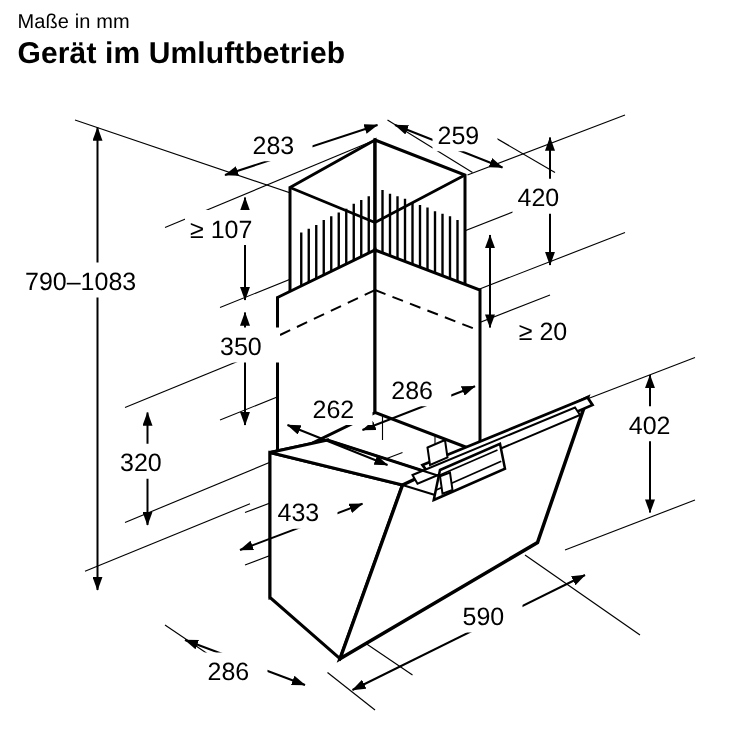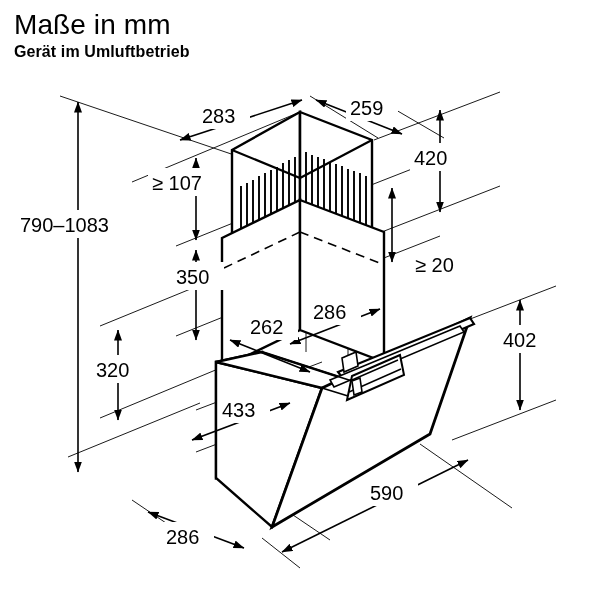--- a/index.html
+++ b/index.html
@@ -16,27 +16,27 @@
     overflow: hidden;
   }
   #titleblock {
     position: absolute;
     left: 14px;
     top: 8px;
     line-height: 1.22;
     user-select: none;
   }
   #titleblock .t1 {
-    font-size: 28px;
+    font-size: 16px;
     font-weight: 400;
     color: #000;
     letter-spacing: 0.1px;
   }
   #titleblock .t2 {
-    font-size: 16px;
+    font-size: 24px;
     font-weight: 700;
     color: #000;
     letter-spacing: 0.1px;
   }
   #drawing {
     position: absolute;
     left: 0;
     top: 0;
   }
   .dimtext {

